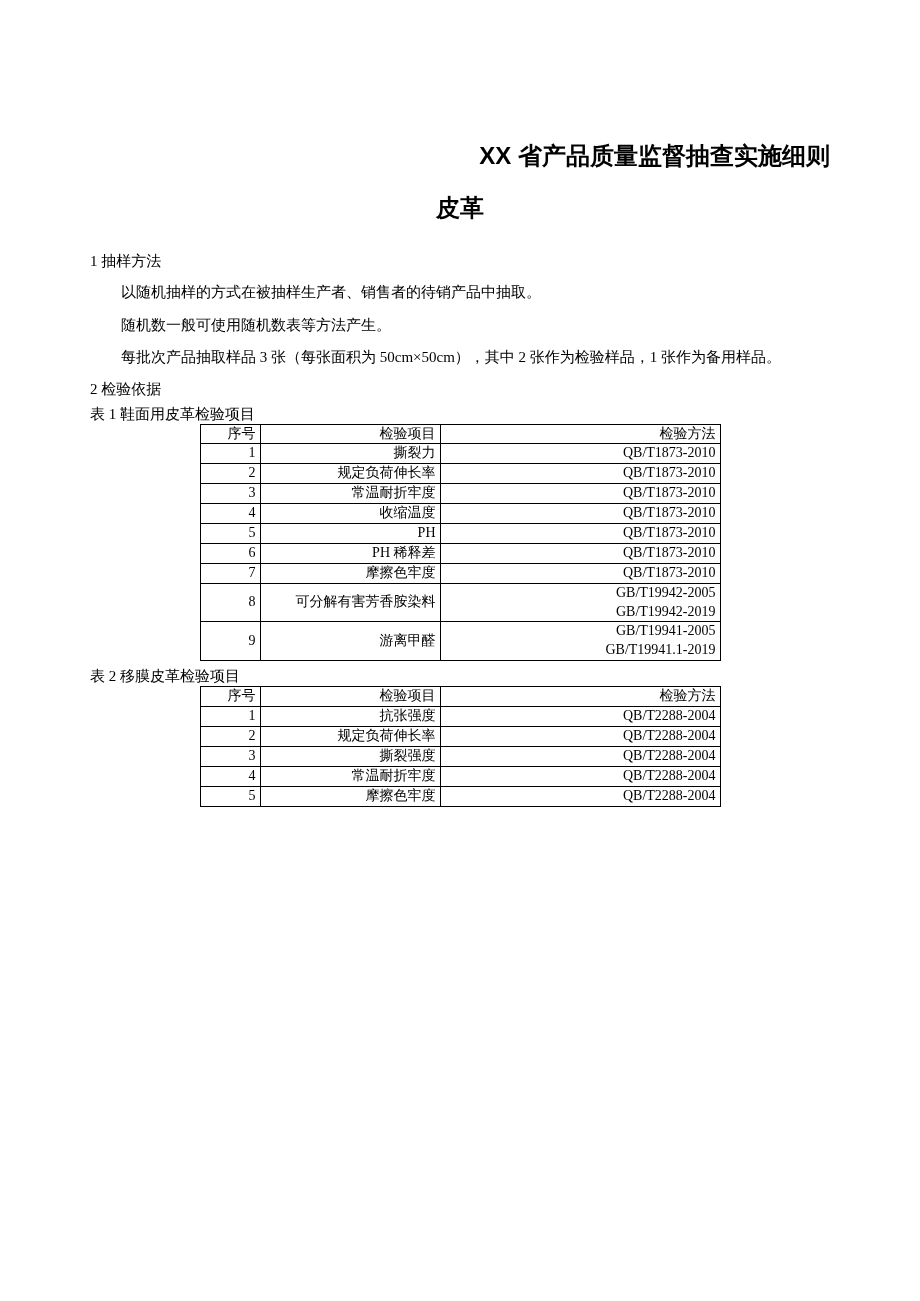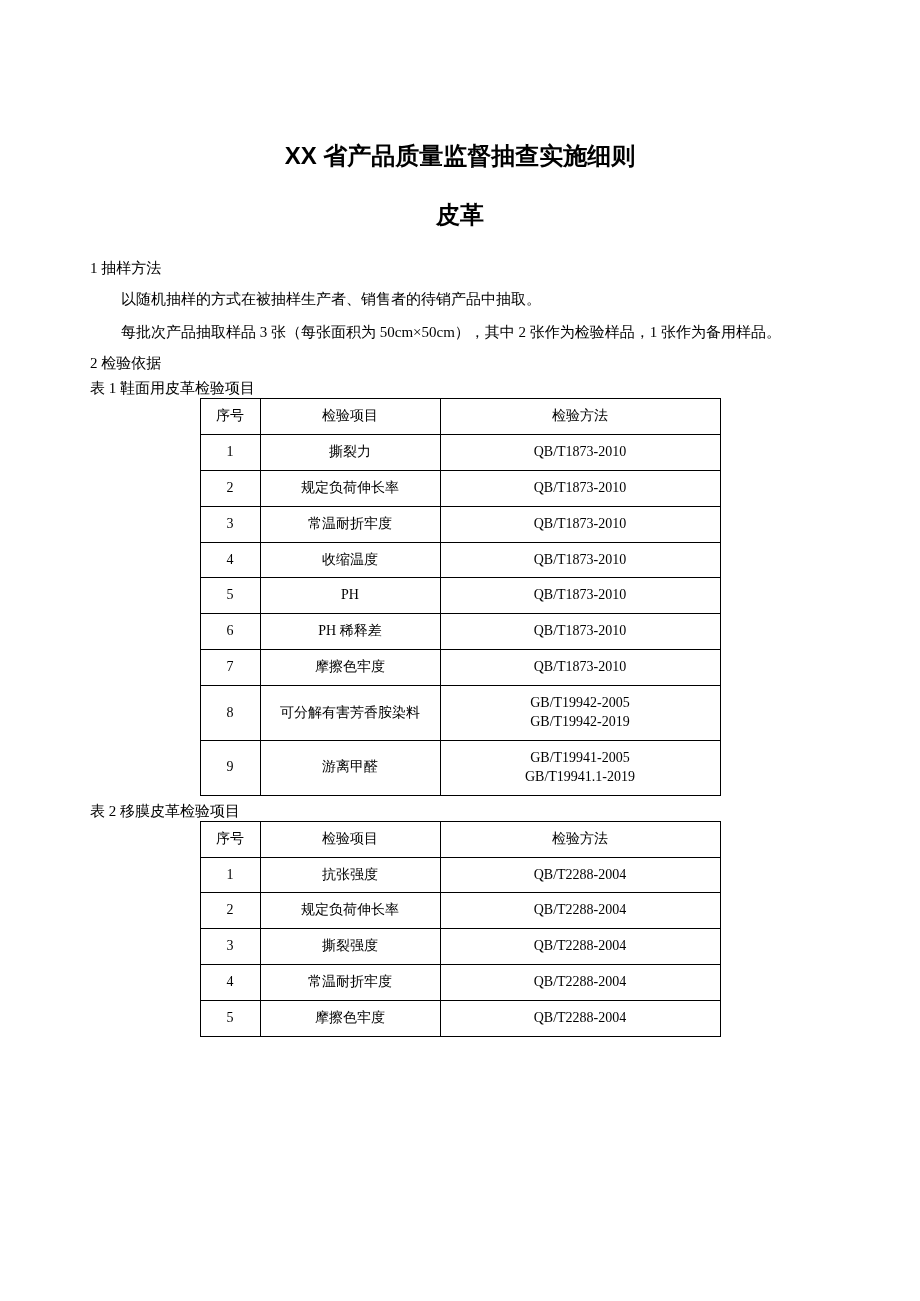--- a/index.html
+++ b/index.html
@@ -10,22 +10,22 @@
     color: #000;
     width: 920px;
   }
   .page {
     padding: 140px 90px 80px 90px;
   }
   .title-main {
     font-family: "Microsoft YaHei", "SimHei", sans-serif;
     font-weight: bold;
     font-size: 24px;
-    text-align: center;
-    margin-bottom: 27px;
+    text-align: right;
+    margin-bottom: 20px;
   }
   .title-sub {
     font-family: "Microsoft YaHei", "SimHei", sans-serif;
     font-weight: bold;
     font-size: 24px;
     text-align: center;
     margin-bottom: 28px;
   }
   .section-heading {
     font-size: 15px;
@@ -51,37 +51,38 @@
   }
   table.t1 col.c1 { width: 60px; }
   table.t1 col.c2 { width: 180px; }
   table.t1 col.c3 { width: 280px; }
   table.t2 col.c1 { width: 60px; }
   table.t2 col.c2 { width: 180px; }
   table.t2 col.c3 { width: 280px; }
   th, td {
     border: 1px solid #000;
     font-size: 14px;
-    text-align: center;
+    text-align: right;
     vertical-align: middle;
-    padding: 8px 4px;
+    padding: 0 4px;
     font-weight: normal;
     line-height: 1.35;
   }
 </style>
 </head>
 <body>
 
 <div class="page">
 
   <div class="title-main">XX 省产品质量监督抽查实施细则</div>
   <div class="title-sub">皮革</div>
 
   <div class="section-heading">1 抽样方法</div>
   <p class="para">以随机抽样的方式在被抽样生产者、销售者的待销产品中抽取。</p>
+  <p class="para">随机数一般可使用随机数表等方法产生。</p>
   <p class="para" style="text-indent:2em;">每批次产品抽取样品 3 张（每张面积为 50cm×50cm），其中 2 张作为检验样品，1 张作为备用样品。</p>
 
   <div class="section-heading">2 检验依据</div>
 
   <div class="table-caption">表 1 鞋面用皮革检验项目</div>
   <table class="t1">
     <colgroup>
         <col class="c1">
         <col class="c2">
         <col class="c3">

